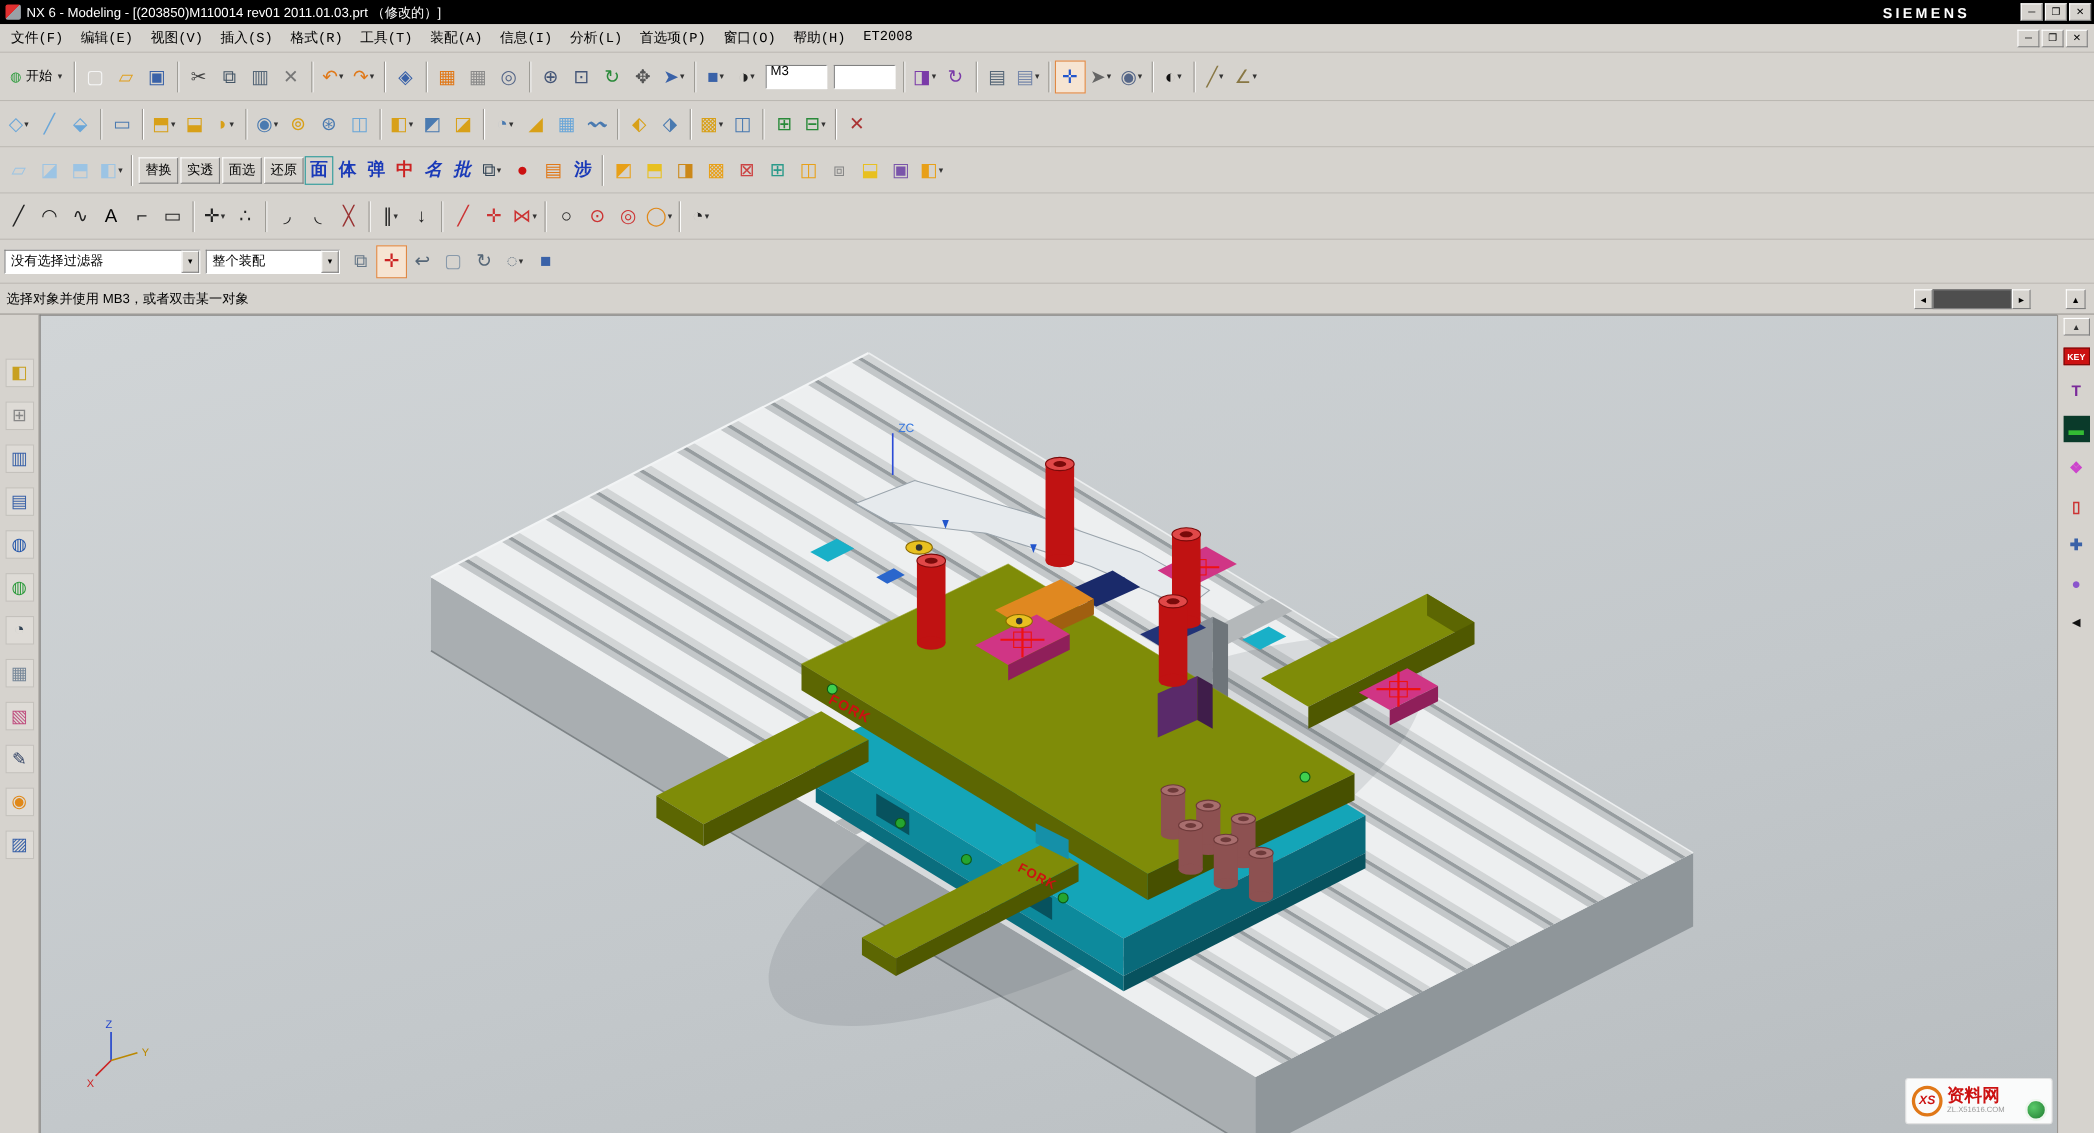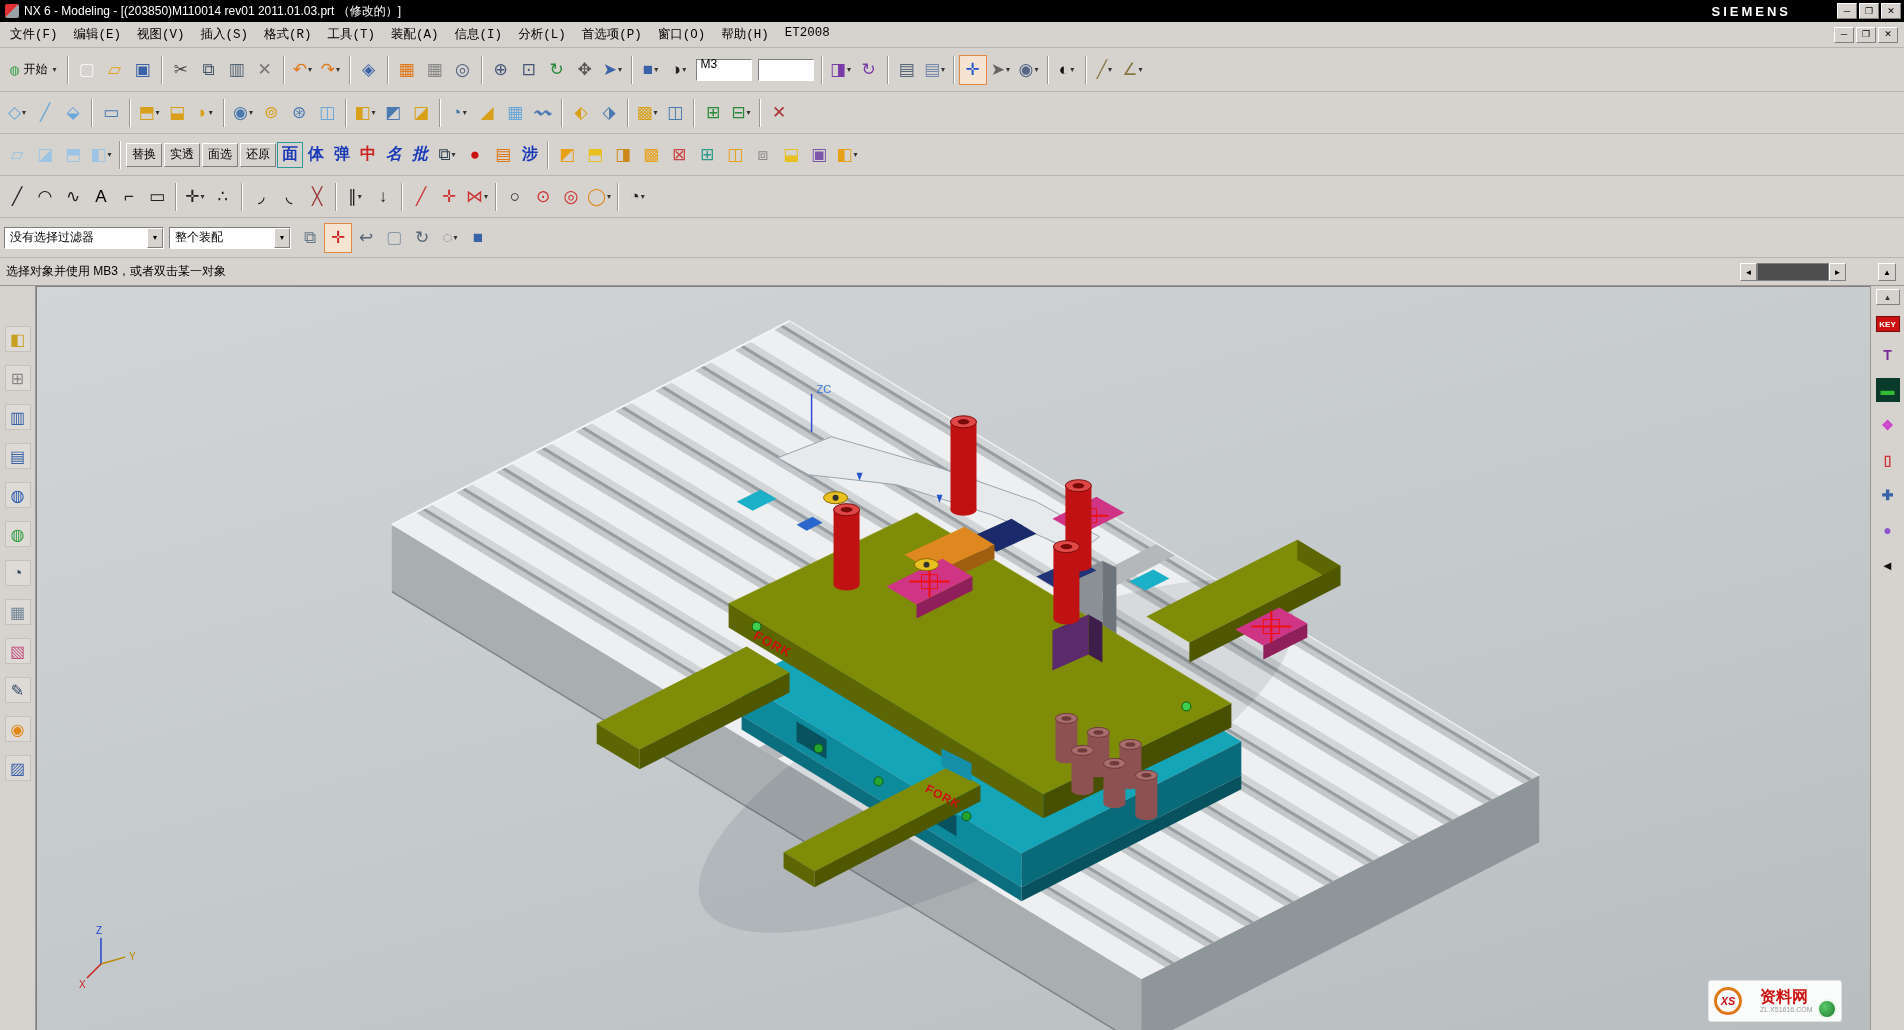--- a/index.html
+++ b/index.html
@@ -43,21 +43,21 @@
   .main{display:flex;height:744px;}
   .leftbar{width:36px;background:#d6d3ce;border-right:1px solid #9a9792;display:flex;flex-direction:column;align-items:center;padding-top:40px;gap:13px;flex:0 0 auto;}
   .sidebtn{width:26px;height:26px;font-size:16px;display:flex;align-items:center;justify-content:center;border:1px solid #c4c1bc;background:#dedbd6;padding:0;}
   .viewport{flex:1;position:relative;background:linear-gradient(165deg,#d1d5d7 0%,#c3c8cb 60%,#b8bdc0 100%);border-top:1px solid #808080;border-left:1px solid #808080;overflow:hidden;}
   #scene{position:absolute;inset:0;width:100%;height:100%;display:block;}
   .rightbar{width:34px;background:#d6d3ce;border-left:1px solid #9a9792;display:flex;flex-direction:column;align-items:center;padding-top:3px;gap:11px;flex:0 0 auto;}
   .palbtn{width:24px;height:24px;display:flex;align-items:center;justify-content:center;font-size:14px;font-weight:bold;border:1px solid transparent;background:transparent;padding:0;}
   .palbtn.boxed{border:1px solid;border-color:#fff #808080 #808080 #fff;background:#d6d3ce;height:16px;font-size:8px;}
   .key-btn{background:#cc1111;color:#fff;font-size:8px;font-weight:bold;width:24px;height:16px;display:flex;align-items:center;justify-content:center;border:1px solid #7a0a0a;padding:0;}
   
-  .watermark{position:absolute;right:28px;bottom:8px;width:134px;height:42px;background:rgba(255,255,255,.93);border:1px solid #e2e2e2;border-radius:3px;display:flex;align-items:center;padding:2px 5px;gap:18px;}
+  .watermark{position:absolute;right:4px;bottom:8px;width:134px;height:42px;background:rgba(255,255,255,.93);border:1px solid #e2e2e2;border-radius:3px;display:flex;align-items:center;padding:2px 5px;gap:4px;}
   .wm-circle{width:28px;height:28px;border:3px solid #e07818;border-radius:50%;color:#cc1111;font-style:italic;font-weight:bold;font-size:11px;display:flex;align-items:center;justify-content:center;flex:0 0 auto;}
   .wm-texts{display:flex;flex-direction:column;line-height:1.1;}
   .wm-name{color:#cc1111;font-weight:bold;font-size:16px;}
   .wm-code{font-size:7px;color:#999;}
   .corner-green{position:absolute;right:4px;bottom:2px;width:20px;height:20px;border-radius:50%;background:radial-gradient(circle at 35% 35%,#5aca6a,#1f7a2f);border:2px solid #eef6ee;}
 </style>
 </head>
 <body>
 
 <div class="titlebar">
@@ -480,21 +480,21 @@
       <span class="caret">▾</span>
     </button>
     <span class="tsep"></span>
     <button class="tbtn">
       <span class="g" style="color: rgb(34, 34, 34);">◔</span>
       <span class="caret">▾</span>
     </button>
   </div>
 
 <div class="selbar">
-  <div class="ddl" style="width:160px;">
+  <div class="ddl" style="width:178px;">
     <span class="ddl-val">没有选择过滤器</span>
     <span class="ddl-btn">▾</span>
   </div>
   <div class="ddl" style="width:122px;">
     <span class="ddl-val">整个装配</span>
     <span class="ddl-btn">▾</span>
   </div>
   <span id="selbar-icons" style="display:flex;align-items:center;">
       <button class="tbtn">
         <span class="g" style="color: rgb(102, 119, 136);">⧉</span>

